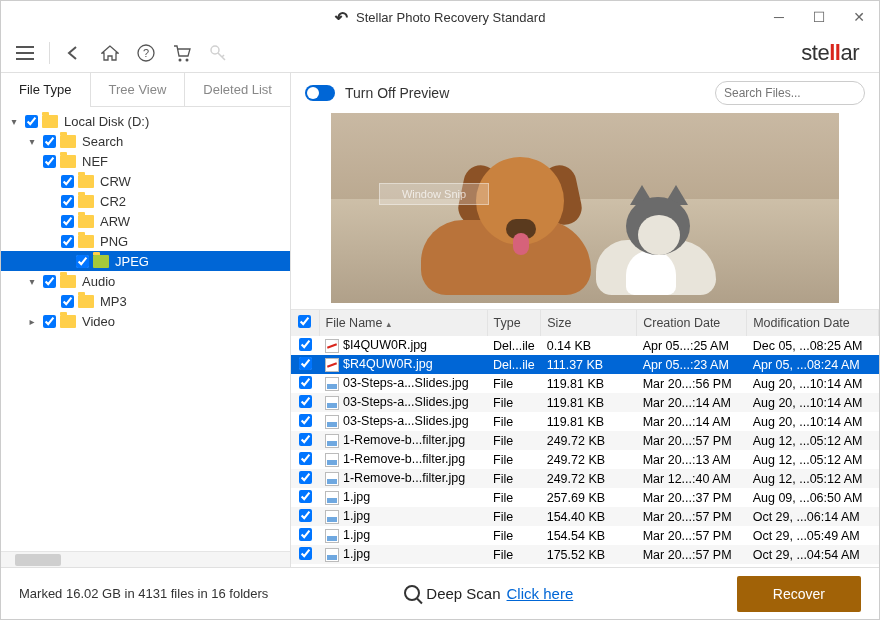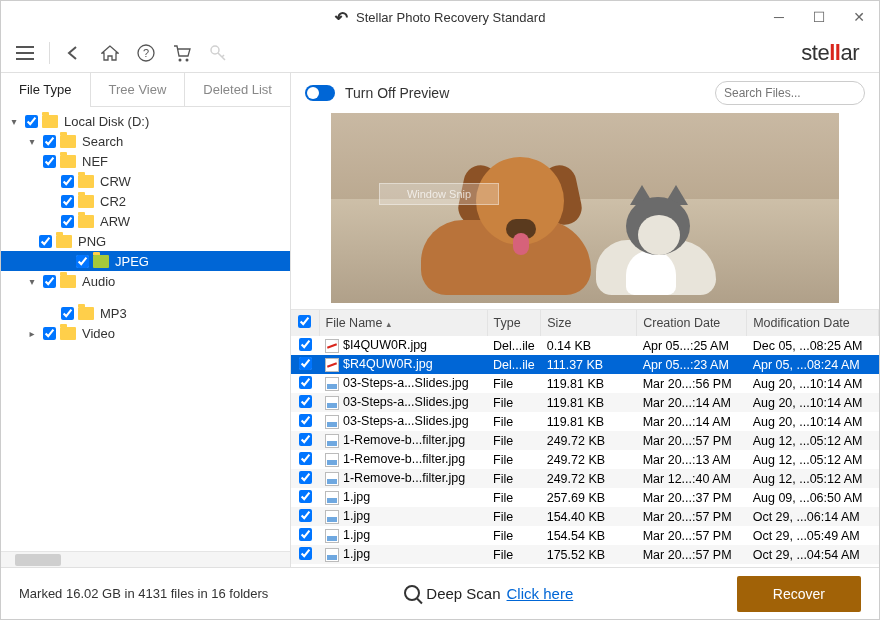--- a/index.html
+++ b/index.html
@@ -59,21 +59,21 @@
 .preview-img .dog .ear2 { position:absolute; bottom:70px; left:124px; width:34px; height:60px; background:#8c5226; border-radius:20px; transform:rotate(-12deg);}
 .preview-img .dog .snout { position:absolute; bottom:56px; left:85px; width:30px; height:20px; background:#5a3a1e; border-radius:10px;}
 .preview-img .dog .tongue { position:absolute; bottom:40px; left:92px; width:16px; height:22px; background:#d6627a; border-radius:8px;}
 .preview-img .cat { position:absolute; bottom:8px; left:265px; width:130px; height:110px; }
 .preview-img .cat .body { position:absolute; bottom:0; left:0; width:120px; height:55px; background:#e8e4da; border-radius:40px 50px 20px 20px;}
 .preview-img .cat .chest { position:absolute; bottom:0; left:30px; width:50px; height:45px; background:#fff; border-radius:30px 30px 10px 10px;}
 .preview-img .cat .head { position:absolute; bottom:40px; left:30px; width:64px; height:58px; background:#6b6b6b; border-radius:50%;}
 .preview-img .cat .face { position:absolute; bottom:40px; left:42px; width:42px; height:40px; background:#e8e4da; border-radius:50%;}
 .preview-img .cat .earL { position:absolute; bottom:90px; left:34px; width:0; height:0; border-left:12px solid transparent; border-right:12px solid transparent; border-bottom:20px solid #6b6b6b;}
 .preview-img .cat .earR { position:absolute; bottom:90px; left:68px; width:0; height:0; border-left:12px solid transparent; border-right:12px solid transparent; border-bottom:20px solid #6b6b6b;}
-.wsnip { position:absolute; top:70px; left:48px; width:120px; height:22px; background:rgba(255,255,255,0.25); border:1px solid rgba(255,255,255,0.4); display:flex; align-items:center; justify-content:center; font-size:11px; color:rgba(255,255,255,0.7);}
+.wsnip { position:absolute; top:70px; left:48px; width:110px; height:22px; background:rgba(255,255,255,0.25); border:1px solid rgba(255,255,255,0.4); display:flex; align-items:center; justify-content:center; font-size:11px; color:rgba(255,255,255,0.7);}
 
 
 .table-wrap { flex: 1; overflow: auto; border-top: 1px solid #e5e5e5; }
 table { width: 100%; border-collapse: collapse; font-size: 12.5px; }
 thead th { text-align: left; font-weight: 400; color: #444; background: #f0f0f0; padding: 5px 6px; border-right: 1px solid #e3e3e3; position: sticky; top: 0; }
 thead th.chk { width: 28px; text-align:center; }
 thead th .sort { font-size: 9px; color: #666; margin-left: 4px; }
 tbody tr { height: 19px; }
 tbody tr:nth-child(even) { background: #f6f6f6; }
 tbody tr.selected { background: #0066d6; color: #fff; }
@@ -188,39 +188,39 @@
           <input type="checkbox" checked="" style="">
           <span class="folder"></span>
           <span>CR2</span>
         </div>
         <div class="tree-row" style="padding-left: 42px;">
           <span class="tw"></span>
           <input type="checkbox" checked="" style="">
           <span class="folder"></span>
           <span>ARW</span>
         </div>
-        <div class="tree-row" style="padding-left: 20px;">
+        <div class="tree-row" style="padding-left: 42px;">
           <span class="tw"></span>
           <input type="checkbox" checked="" style="">
           <span class="folder"></span>
           <span>PNG</span>
         </div>
         <div class="tree-row selected" style="padding-left: 57px;">
           <span class="tw"></span>
           <input type="checkbox" checked="" style="">
           <span class="folder accent"></span>
           <span>JPEG</span>
         </div>
         <div class="tree-row" style="padding-left: 24px;">
           <span class="tw">▾</span>
           <input type="checkbox" checked="" style="">
           <span class="folder"></span>
           <span>Audio</span>
         </div>
-        <div class="tree-row" style="padding-left: 42px; margin-top: 12px;">
+        <div class="tree-row" style="padding-left: 42px;">
           <span class="tw"></span>
           <input type="checkbox" checked="" style="">
           <span class="folder"></span>
           <span>MP3</span>
         </div>
         <div class="tree-row" style="padding-left: 24px;">
           <span class="tw">▸</span>
           <input type="checkbox" checked="" style="">
           <span class="folder"></span>
           <span>Video</span>

